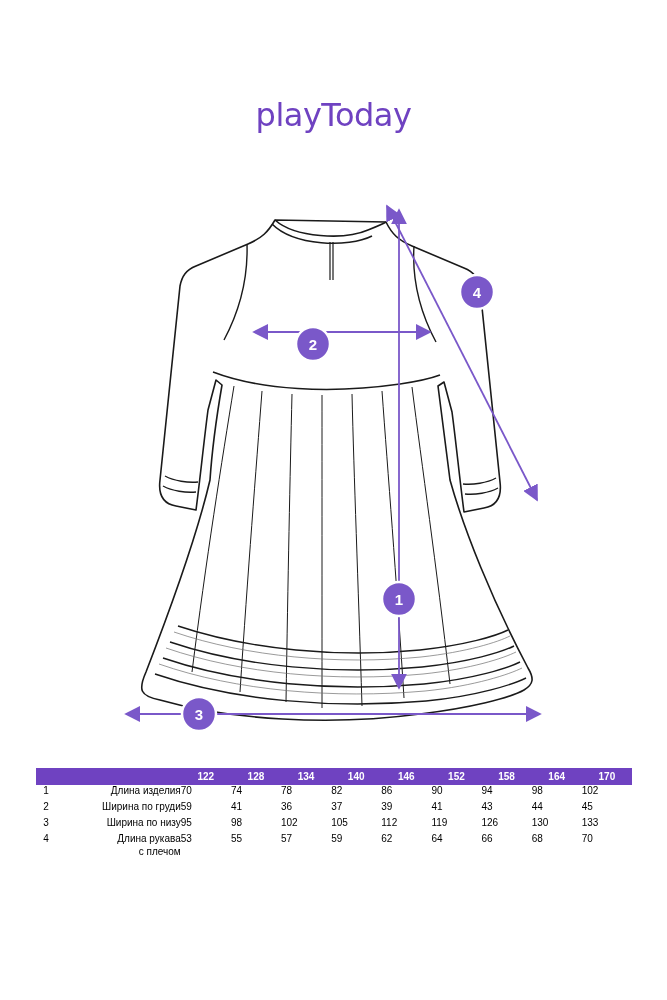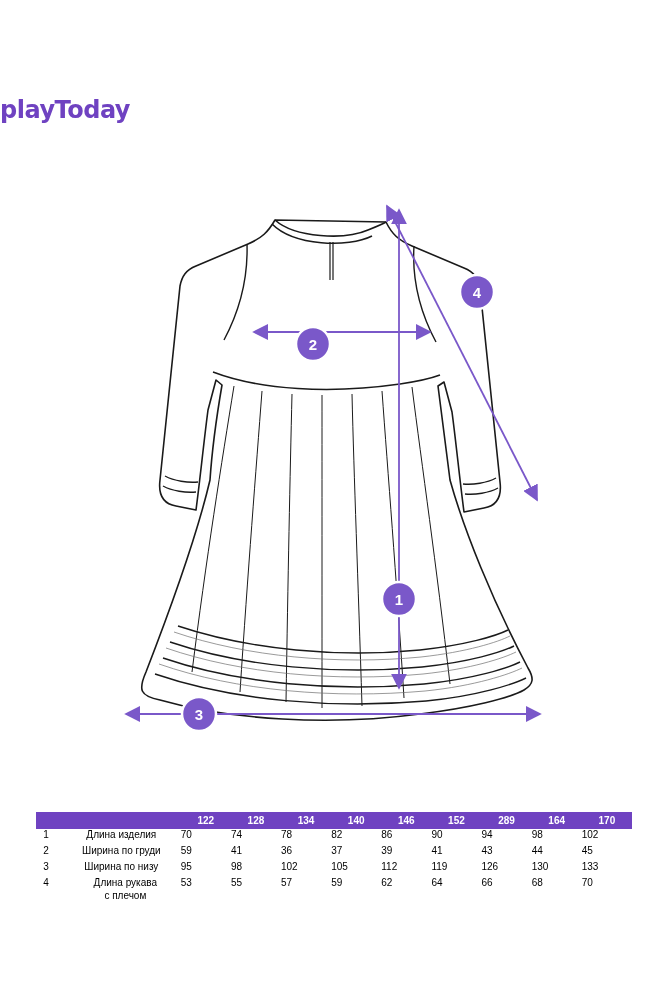--- a/index.html
+++ b/index.html
@@ -19,24 +19,24 @@
     position: relative;
     width: 667px;
     height: 1000px;
   }
   
   .brand {
     position: absolute;
     top: 96px;
     left: 0;
     width: 667px;
-    text-align: left;
+    text-align: center;
     font-family: "DejaVu Sans", sans-serif;
-    font-weight: bold;
-    font-size: 24px;
+    font-weight: normal;
+    font-size: 32px;
     letter-spacing: -0.5px;
     color: #6f42c1;
   }
   .brand .dot {
     color: #6f42c1;
   }
   
   .illustration {
     position: absolute;
     top: 180px;
@@ -44,21 +44,21 @@
     width: 667px;
     height: 570px;
   }
   .illustration svg {
     display: block;
   }
   
   .spec-table {
     position: absolute;
     left: 36px;
-    top: 812px;
+    top: 768px;
     width: 596px;
     border-collapse: collapse;
     font-size: 10px;
     font-family: "Liberation Sans", sans-serif;
   }
   .spec-table th, .spec-table td {
     padding: 0;
     margin: 0;
   }
   .spec-table thead tr {
@@ -77,21 +77,21 @@
   }
   .spec-table tbody tr {
     height: 16px;
   }
   .idx-col {
     width: 22px;
     text-align: center;
   }
   .name-col {
     width: 130px;
-    text-align: center;
+    text-align: right;
     padding-left: 6px !important;
   }
   .val-col {
     width: 55px;
     text-align: left;
   }
   .spec-table tbody td {
     vertical-align: top;
     line-height: 1.25;
   }
@@ -248,21 +248,21 @@
     <thead>
       <tr>
         <th class="idx-col"></th>
         <th class="name-col"></th>
         <th class="val-col">122</th>
         <th class="val-col">128</th>
         <th class="val-col">134</th>
         <th class="val-col">140</th>
         <th class="val-col">146</th>
         <th class="val-col">152</th>
-        <th class="val-col">289</th>
+        <th class="val-col">158</th>
         <th class="val-col">164</th>
         <th class="val-col">170</th>
       </tr>
     </thead>
     <tbody>
       <tr>
         <td class="idx-col">1</td>
         <td class="name-col">Длина изделия</td>
         <td class="val-col">70</td>
         <td class="val-col">74</td>

